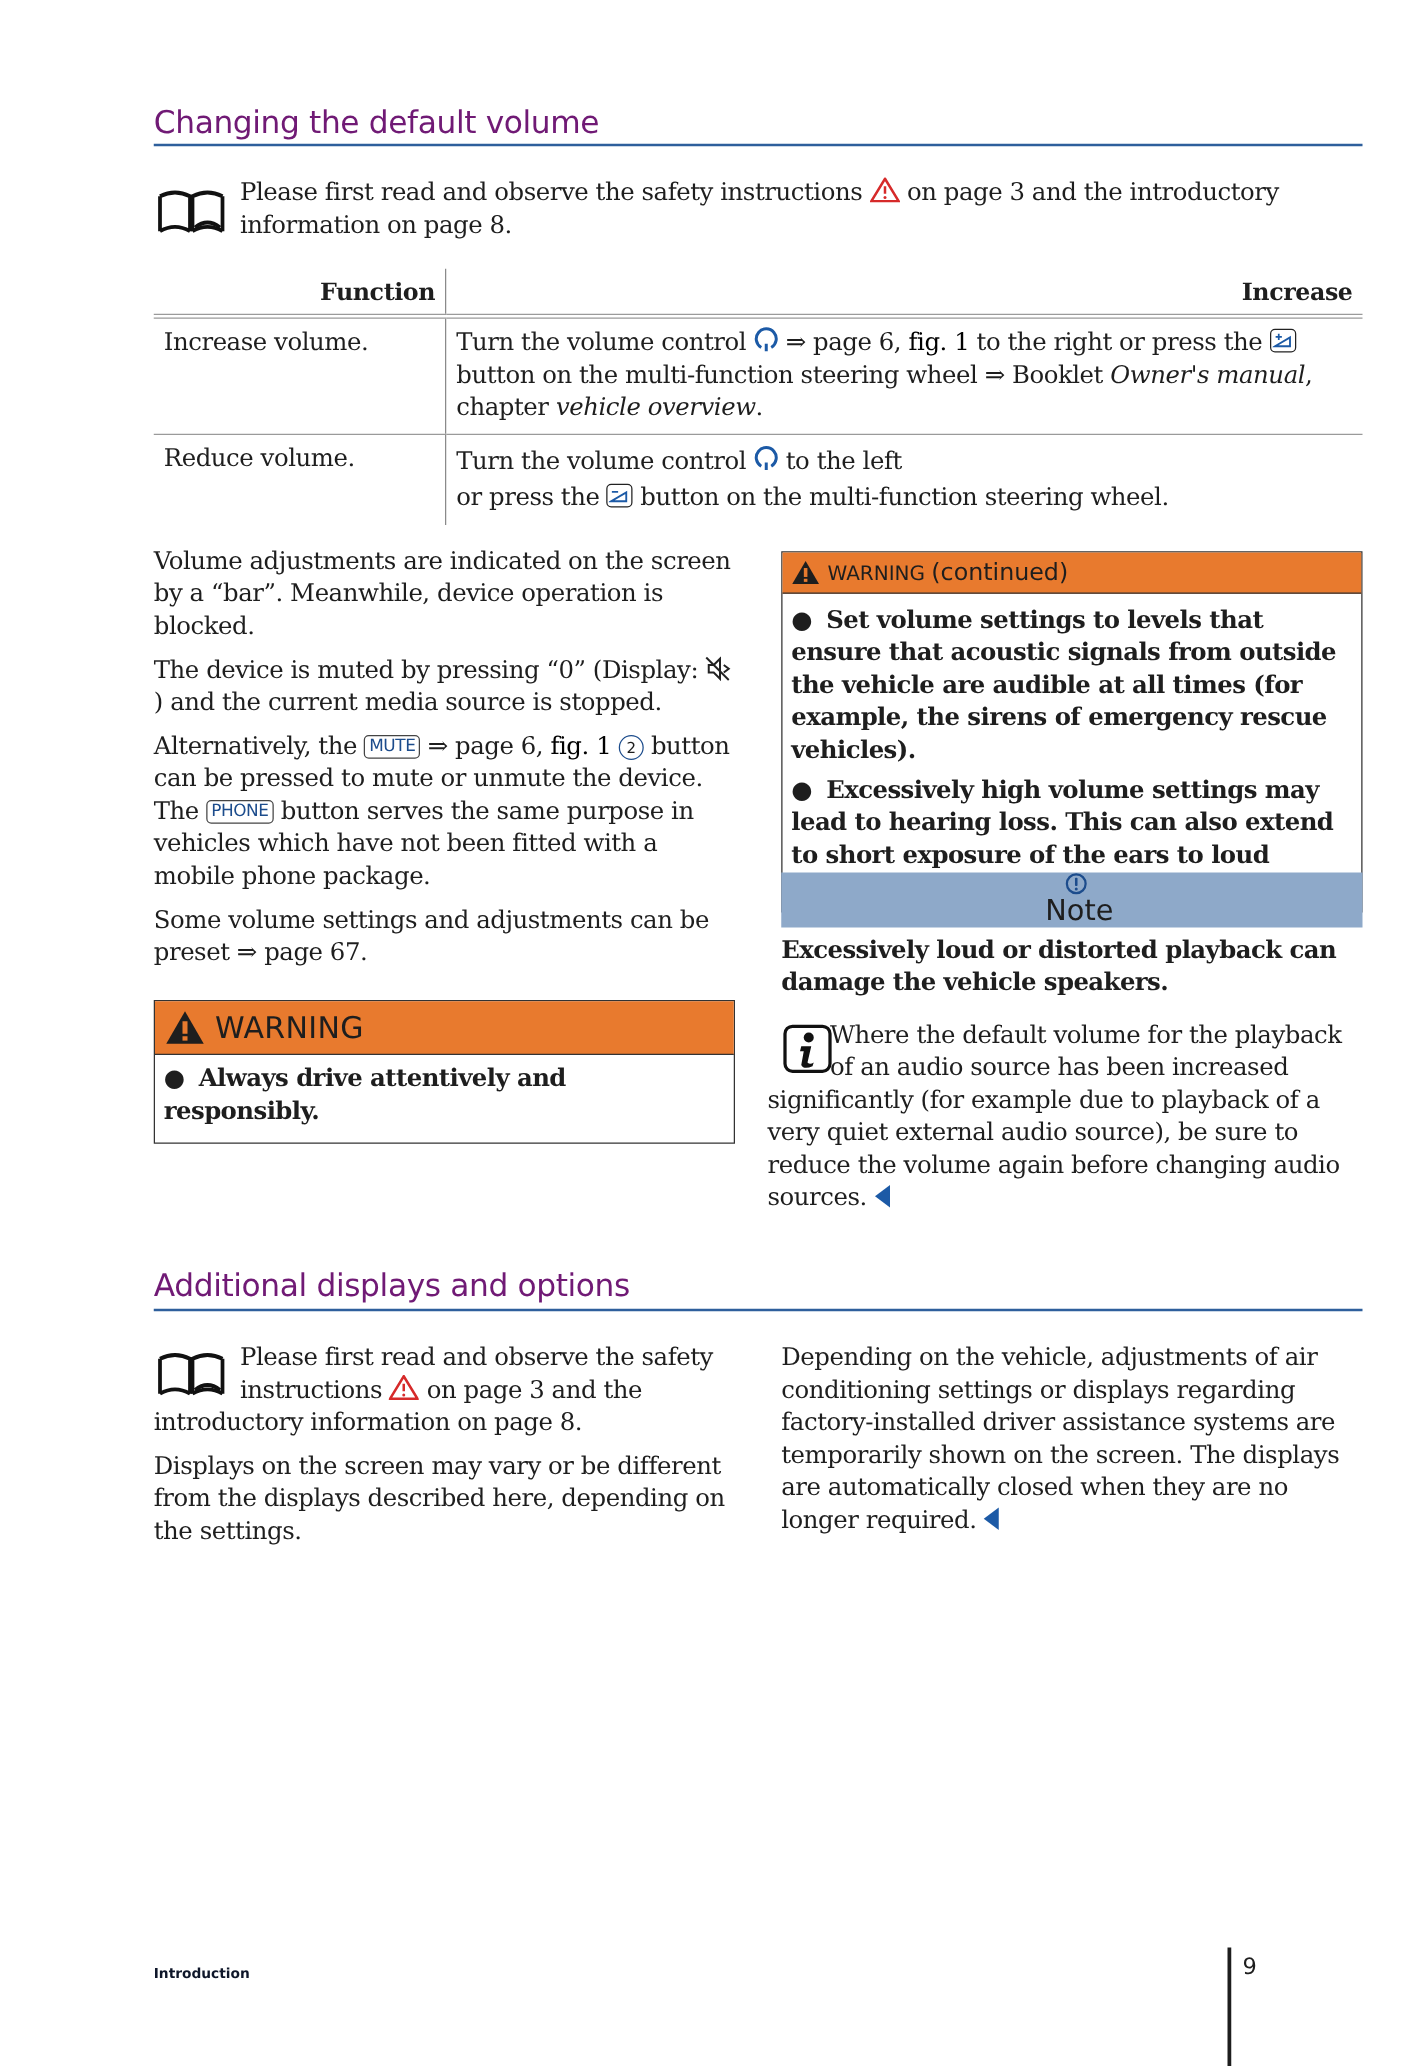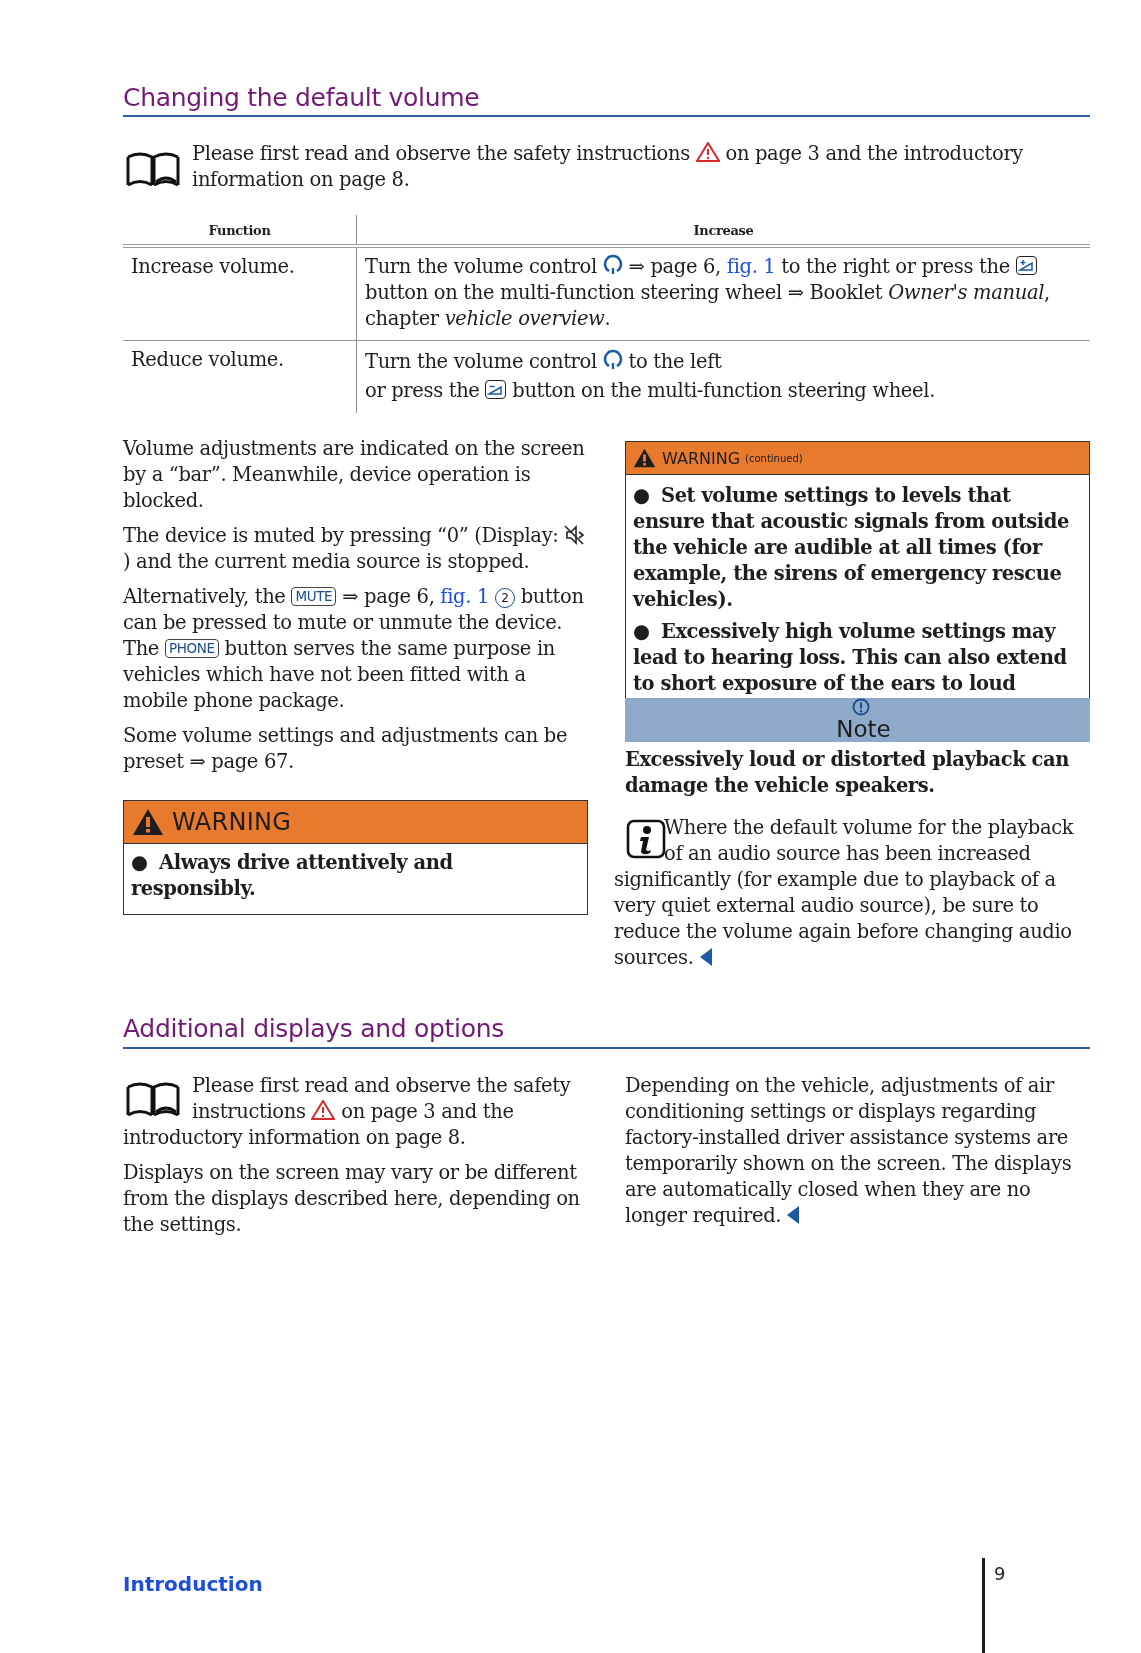--- a/index.html
+++ b/index.html
@@ -4,49 +4,49 @@
 <style>
   html, body { margin:0; padding:0; background:#ffffff; }
   body { width:1141px; height:1653px; position:relative; overflow:hidden;
          font-family:"DejaVu Serif", serif; color:#1e1e1e; }
   .abs { position:absolute; }
   .h2 { font-family:"DejaVu Sans", sans-serif; color:#701a75; font-size:25px; font-weight:500;
         letter-spacing:-0.3px; }
   .rule { position:absolute; height:2px; background:#2e5f9c; }
   .body { font-size:19.5px; line-height:26px; letter-spacing:-0.35px; }
   .body p { margin:0 0 9px 0; }
-  .link { color:#1d4ed8; }
+  .link { color:#000000; }
   .key { display:inline-block; font-family:"DejaVu Sans", sans-serif; font-size:13.5px; line-height:17px;
          color:#1c4c8c; border:1.5px solid #444; border-radius:4px; padding:0 3px; vertical-align:2px; }
   .circnum { display:inline-block; width:18px; height:18px; border:1.5px solid #1c4c8c; border-radius:50%;
              font-family:"DejaVu Sans", sans-serif; font-size:12px; line-height:18px; text-align:center;
              color:#1e1e1e; vertical-align:1px; }
   .btnicon { display:inline-block; width:19px; height:17px; border:1.5px solid #222; border-radius:4px;
              vertical-align:-2px; position:relative; }
   .btnicon svg { position:absolute; left:1px; top:1px; }
   .knob { display:inline-block; vertical-align:-3px; }
   .book { position:absolute; }
   table.ops { border-collapse:collapse; width:100%; font-size:19.5px; letter-spacing:-0.35px; }
-  table.ops th { text-align:center; font-weight:bold; padding:8px 8px 6px 8px; font-size:13px; }
+  table.ops th { text-align:right; font-weight:bold; padding:8px 8px 6px 8px; font-size:19px; }
   table.ops td { vertical-align:top; padding:6px 8px 8px 8px; line-height:26px; }
   table.ops .c1 { width:217px; }
   table.ops .c2 { border-left:1.5px solid #8a8a8a; }
   table.ops tr.head th { border-bottom:4px double #9a9a9a; }
   table.ops tr.r1 td { border-bottom:1.5px solid #9a9a9a; }
   .warnbox { position:absolute; border:1.5px solid #333; background:#fff; }
   .warnhead { background:#e87a2e; border-bottom:1.5px solid #333; font-family:"DejaVu Sans", sans-serif;
               color:#1e1e1e; display:flex; align-items:center; }
   .warnbody { font-weight:bold; font-size:19.5px; line-height:26px; letter-spacing:-0.45px; padding:6px 7px 6px 7px; }
   .warnbody p { margin:0 0 6px 0; }
   .bullet { display:inline-block; width:28px; }
   .notehead { position:absolute; background:#8ea9c9; display:flex; align-items:center;
               font-family:"DejaVu Sans", sans-serif;flex-direction:column; }
   .endmark { display:inline-block; width:0; height:0; border-top:9px solid transparent; border-bottom:9px solid transparent;
              border-right:12px solid #1c5aa6; vertical-align:-2px; margin-left:6px; }
-  .footer-label { font-family:"DejaVu Sans", sans-serif; font-weight:bold; font-size:20px; color:#1d4ed8; }
+  .footer-label { font-family:"DejaVu Sans", sans-serif; font-weight:bold; font-size:11px; color:#0f172a; }
   .pagenum { font-family:"DejaVu Sans", sans-serif; font-size:18px; color:#1e1e1e; }
 </style>
 </head>
 <body>
 
 <div class="abs h2" style="left:123px; top:83px;">Changing the default volume</div>
 <div class="rule" style="left:123px; top:115px; width:967px;"></div>
 
 <svg class="book" style="left:126px; top:152px;" width="54" height="36" viewBox="0 0 54 36">
   <path d="M2 5 L2 33 M2 33 Q14 26 26 33 M2 5 Q14 -1 26 5 L26 33" fill="none" stroke="#111" stroke-width="3"></path>
@@ -147,21 +147,21 @@
 </div>
 
 <div class="warnbox" style="left:625px; top:441px; width:463px;">
   <div class="warnhead" style="height:32px; padding-left:7px;">
     <svg width="23" height="20" viewBox="0 0 32 28">
       <path d="M16 1 L31 27 L1 27 Z" fill="#1e1e1e"></path>
       <rect x="14" y="9" width="4" height="10" fill="#e87a2e"></rect>
       <rect x="14" y="21" width="4" height="3.5" fill="#e87a2e"></rect>
     </svg>
     <span style="font-size:16px; margin-left:6px;">WARNING</span>
-    <span style="font-size:10px; margin-left:5px;">(continued)</span>
+    <span style="font-size:19px; margin-left:5px;">(continued)</span>
   </div>
   <div class="warnbody" style="padding-top:8px;">
     <p><span class="bullet">●</span><span>Set volume settings to levels that ensure that acoustic signals from outside the vehicle are audible at all times (for example, the sirens of emergency rescue vehicles).</span></p>
     <p style="margin-bottom:0;"><span class="bullet">●</span><span>Excessively high volume settings may lead to hearing loss. This can also extend to short exposure of the ears to loud volumes.</span></p>
   </div>
 </div>
 
 <div class="notehead" style="left:625px; top:698px; width:465px; height:44px;">
   <svg width="30" height="30" viewBox="0 0 30 30" style="margin-left:6px;">
     <circle cx="15" cy="15" r="12.5" fill="none" stroke="#1c4c8c" stroke-width="3"></circle>

